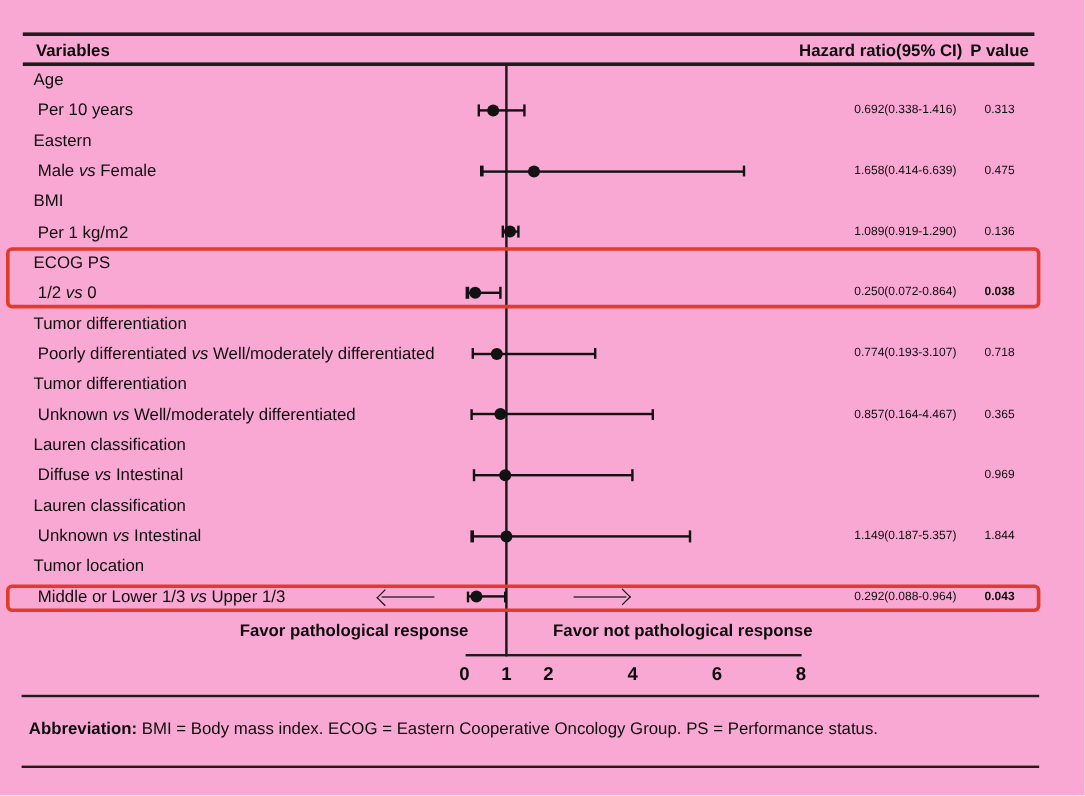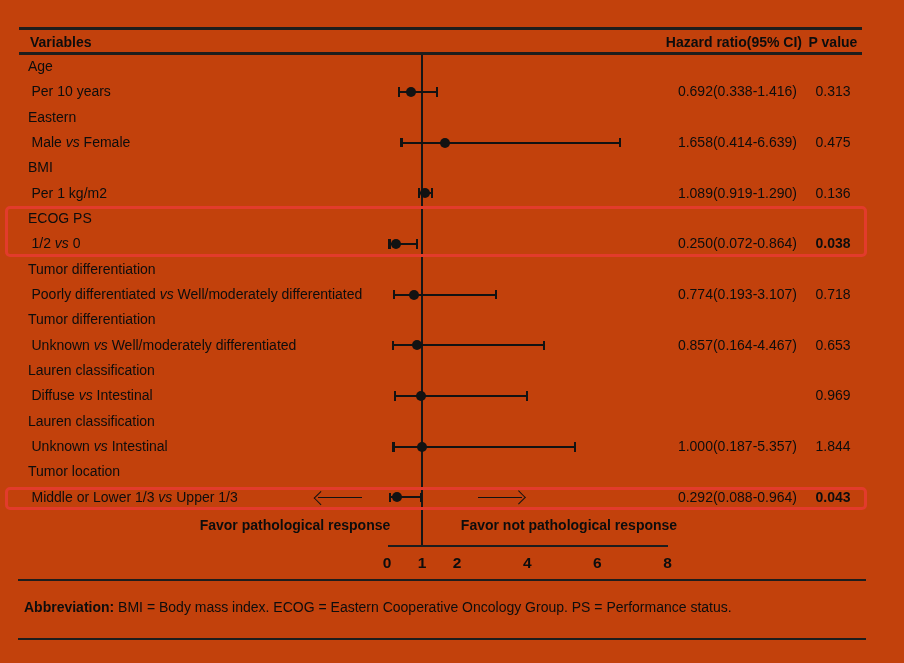--- a/index.html
+++ b/index.html
@@ -1,22 +1,22 @@
 <!DOCTYPE html>
 <html><head>
 <meta charset="utf-8">
 <style>
   html,body{margin:0;padding:0;background:#ffffff;}
-  .fig{position:relative;width:904px;height:663px;background:#c2410c;font-family:"Liberation Sans",sans-serif;color:#0d0d0d;overflow:hidden;}
+  .fig{position:relative;width:904px;height:663px;background:#f9a8d4;font-family:"Liberation Sans",sans-serif;color:#0d0d0d;overflow:hidden;}
   .layer{position:absolute;left:0;top:0;width:904px;height:663px;}
   .hline{position:absolute;background:#1d1d1d;}
   .abs{position:absolute;white-space:nowrap;}
   .hdr{font-weight:bold;font-size:14px;line-height:20px;}
   .row-label{position:absolute;white-space:pre;font-size:14px;line-height:25.35px;}
-  .val{position:absolute;white-space:pre;font-size:14px;line-height:25.35px;}
+  .val{position:absolute;white-space:pre;font-size:10px;line-height:25.35px;}
   .val.right{text-align:right;}
   .val.center{text-align:center;}
   .val.sig{font-weight:bold;}
   .ci-line{position:absolute;background:#121212;}
   .ci-cap{position:absolute;background:#121212;}
   .hr-dot{position:absolute;background:#121212;border-radius:50%;}
   .vref{position:absolute;background:#161616;}
   .tick{position:absolute;font-weight:bold;font-size:15.5px;line-height:20px;text-align:center;}
   .favor{position:absolute;font-weight:bold;font-size:14px;line-height:17px;text-align:center;white-space:nowrap;}
   .hl-box{position:absolute;border:3.5px solid #e23b2c;border-radius:5px;background:transparent;box-sizing:border-box;}
@@ -80,35 +80,35 @@
       <div class="hr-dot" style="left: 409.136px; top: 289.625px; width: 10px; height: 10px;"></div>
       <div class="val right" style="left: 620px; top: 281.95px; width: 177px;">0.774(0.193-3.107)</div>
       <div class="val center" style="left: 802px; top: 281.95px; width: 62px;">0.718</div>
       <div class="row-label" style="left: 28px; top: 307.3px;">Tumor differentiation</div>
       <div class="row-label" style="left: 31.5px; top: 332.65px;">Unknown <i>vs</i> Well/moderately differentiated</div>
       <div class="ci-line" style="left: 392.75px; top: 344.325px; width: 150.863px; height: 2px;"></div>
       <div class="ci-cap" style="left: 391.65px; top: 340.525px; width: 2.2px; height: 9.6px;"></div>
       <div class="ci-cap" style="left: 542.513px; top: 340.525px; width: 2.2px; height: 9.6px;"></div>
       <div class="hr-dot" style="left: 412.046px; top: 340.325px; width: 10px; height: 10px;"></div>
       <div class="val right" style="left: 620px; top: 332.65px; width: 177px;">0.857(0.164-4.467)</div>
-      <div class="val center" style="left: 802px; top: 332.65px; width: 62px;">0.653</div>
+      <div class="val center" style="left: 802px; top: 332.65px; width: 62px;">0.365</div>
       <div class="row-label" style="left: 28px; top: 358px;">Lauren classification</div>
       <div class="row-label" style="left: 31.5px; top: 383.35px;">Diffuse <i>vs</i> Intestinal</div>
       <div class="ci-line" style="left: 395.274px; top: 395.025px; width: 132.071px; height: 2px;"></div>
       <div class="ci-cap" style="left: 394.174px; top: 391.225px; width: 2.2px; height: 9.6px;"></div>
       <div class="ci-cap" style="left: 526.245px; top: 391.225px; width: 2.2px; height: 9.6px;"></div>
       <div class="hr-dot" style="left: 416.078px; top: 391.025px; width: 10px; height: 10px;"></div>
       <div class="val center" style="left: 802px; top: 383.35px; width: 62px;">0.969</div>
       <div class="row-label" style="left: 28px; top: 408.7px;">Lauren classification</div>
       <div class="row-label" style="left: 31.5px; top: 434.05px;">Unknown <i>vs</i> Intestinal</div>
       <div class="ci-line" style="left: 393.556px; top: 445.725px; width: 181.26px; height: 2px;"></div>
       <div class="ci-cap" style="left: 392.456px; top: 441.925px; width: 2.2px; height: 9.6px;"></div>
       <div class="ci-cap" style="left: 573.716px; top: 441.925px; width: 2.2px; height: 9.6px;"></div>
       <div class="hr-dot" style="left: 417.06px; top: 441.725px; width: 10px; height: 10px;"></div>
-      <div class="val right" style="left: 620px; top: 434.05px; width: 177px;">1.000(0.187-5.357)</div>
+      <div class="val right" style="left: 620px; top: 434.05px; width: 177px;">1.149(0.187-5.357)</div>
       <div class="val center" style="left: 802px; top: 434.05px; width: 62px;">1.844</div>
       <div class="row-label" style="left: 28px; top: 459.4px;">Tumor location</div>
       <div class="row-label" style="left: 31.5px; top: 484.75px;">Middle or Lower 1/3 <i>vs</i> Upper 1/3</div>
       <div class="ci-line" style="left: 390.085px; top: 496.425px; width: 30.7126px; height: 2px;"></div>
       <div class="ci-cap" style="left: 388.985px; top: 492.625px; width: 2.2px; height: 9.6px;"></div>
       <div class="ci-cap" style="left: 419.698px; top: 492.625px; width: 2.2px; height: 9.6px;"></div>
       <div class="hr-dot" style="left: 392.238px; top: 492.425px; width: 10px; height: 10px;"></div>
       <div class="val right" style="left: 620px; top: 484.75px; width: 177px;">0.292(0.088-0.964)</div>
       <div class="val center sig" style="left: 802px; top: 484.75px; width: 62px;">0.043</div>
       <div class="arrow-shaft" style="left: 318px; top: 496.625px; width: 44px;"></div>

